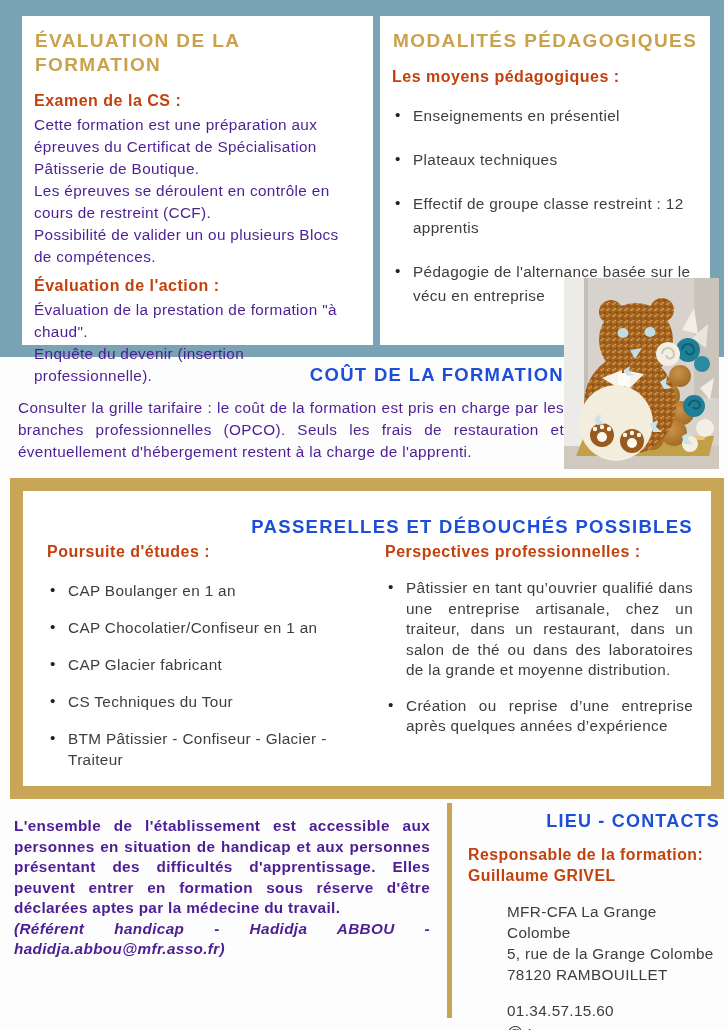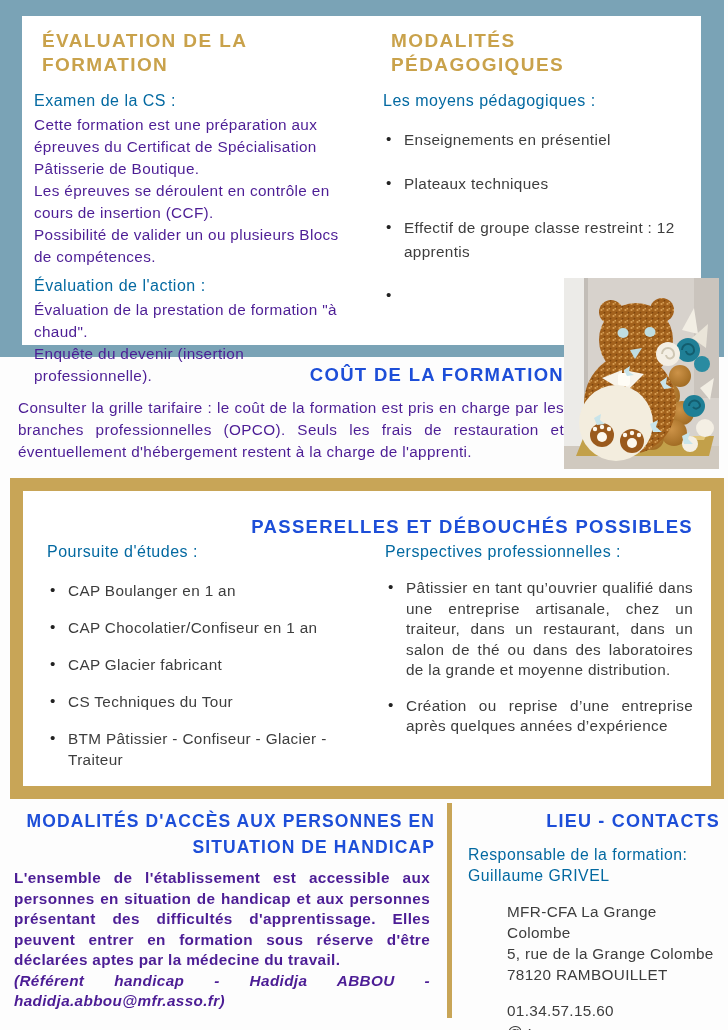--- a/index.html
+++ b/index.html
@@ -7,32 +7,32 @@
     width:728px;height:1030px;background:#ffffff;position:relative;
     font-family:"Liberation Sans","DejaVu Sans",sans-serif;
     -webkit-font-smoothing:antialiased;
   }
   .page{position:absolute;inset:0;width:728px;height:1030px;overflow:hidden;background:#fdfdfd;}
 
   
   .top-frame{position:absolute;left:0;top:0;width:724px;height:357px;background:#7AA3B6;}
   .white-box{position:absolute;top:16px;height:329px;background:#ffffff;box-sizing:border-box;}
   .box-left{left:22px;width:351px;padding:13px 14px 0 12px;}
-  .box-right{left:371px;width:330px;padding:13px 8px 0 12px;}
+  .box-right{left:380px;width:330px;padding:13px 8px 0 12px;}
 
   .gold-title{
-    margin:0 0 13px 8px;font-size:19px;font-weight:bold;color:#C9A24B;
+    margin:0 0 13px 1px;font-size:19px;font-weight:bold;color:#C9A24B;
     letter-spacing:1.4px;line-height:24px;
   }
   .blue-title{
     margin:0;font-size:18.5px;font-weight:bold;color:#1d4ed8;
     letter-spacing:1.3px;line-height:27px;text-align:right;
   }
   .subhead{
-    margin:0 0 2px 0;font-size:16px;font-weight:normal;color:#0369a1;
+    margin:0 0 2px 0;font-size:16px;font-weight:bold;color:#c2410c;
     letter-spacing:.5px;line-height:22px;
   }
   .body-txt{
     font-size:15.3px;color:#4c1d95;line-height:22px;letter-spacing:.35px;margin:0;
   }
   .box-left p.body-txt{margin:0;}
   .gap-top{margin-top:7px;}
 
   ul.bul{list-style:none;margin:0;padding:0;}
   ul.bul li{
@@ -83,35 +83,35 @@
 <body>
 
 <div class="page">
 
   <section class="top-frame">
 
     <div class="white-box box-left">
       <h2 class="gold-title">ÉVALUATION DE LA FORMATION</h2>
       <h3 class="subhead">Examen de la CS :</h3>
       <p class="body-txt">Cette formation est une préparation aux épreuves du Certificat de Spécialisation Pâtisserie de Boutique.</p>
-      <p class="body-txt">Les épreuves se déroulent en contrôle en cours de insertion (CCF).</p>
+      <p class="body-txt">Les épreuves se déroulent en contrôle en cours de restreint (CCF).</p>
       <p class="body-txt">Possibilité de valider un ou plusieurs Blocs de compétences.</p>
       <h3 class="subhead gap-top">Évaluation de l'action :</h3>
       <p class="body-txt">Évaluation de la prestation de formation "à chaud".</p>
       <p class="body-txt">Enquête du devenir (insertion professionnelle).</p>
     </div>
 
     <div class="white-box box-right">
       <h2 class="gold-title">MODALITÉS PÉDAGOGIQUES</h2>
       <h3 class="subhead">Les moyens pédagogiques :</h3>
       <ul class="bul">
         <li><span class="dot">•</span><span>Enseignements en présentiel</span></li>
         <li><span class="dot">•</span><span>Plateaux techniques</span></li>
         <li><span class="dot">•</span><span>Effectif de groupe classe restreint : 12 apprentis</span></li>
-        <li><span class="dot">•</span></li>
+        <li><span class="dot">•</span><span>Pédagogie de l'alternance basée sur le vécu en entreprise</span></li>
       </ul>
     </div>
   </section>
 
   <section class="cout">
     <h2 class="blue-title">COÛT DE LA FORMATION</h2>
     <p class="body-txt">Consulter la grille tarifaire : le coût de la formation est pris en charge par les branches professionnelles (OPCO). Seuls les frais de restauration et éventuellement d'hébergement restent à la charge de l'apprenti.</p>
   </section>
 
   <div class="photo">
@@ -213,24 +213,20 @@
         <h3 class="subhead">Perspectives professionnelles :</h3>
         <ul class="bul">
           <li><span class="dot">•</span><span>Pâtissier en tant qu’ouvrier qualifié dans une entreprise artisanale, chez un traiteur, dans un restaurant, dans un salon de thé ou dans des laboratoires de la grande et moyenne distribution.</span></li>
           <li><span class="dot">•</span><span>Création ou reprise d’une entreprise après quelques années d’expérience</span></li>
         </ul>
       </div>
     </div>
   </section>
 
   <section class="handicap">
-    <h2 class="blue-title">
-      <span>MODALITÉS D'ACCÈS AUX PERSONNES EN</span><br>
-      <span>SITUATION DE HANDICAP</span>
-    </h2>
     <p class="body-txt">L'ensemble de l'établissement est accessible aux personnes en situation de handicap et aux personnes présentant des difficultés d'apprentissage. Elles peuvent entrer en formation sous réserve d'être déclarées aptes par la médecine du travail.</p>
     <p class="body-txt note">(Référent handicap - Hadidja ABBOU - hadidja.abbou@mfr.asso.fr)</p>
   </section>
 
   <div class="gold-bar"></div>
   <section class="contacts">
     <h2 class="blue-title">LIEU - CONTACTS</h2>
     <h3 class="subhead">
       <span>Responsable de la formation:</span><br>
       <span>Guillaume GRIVEL</span>

